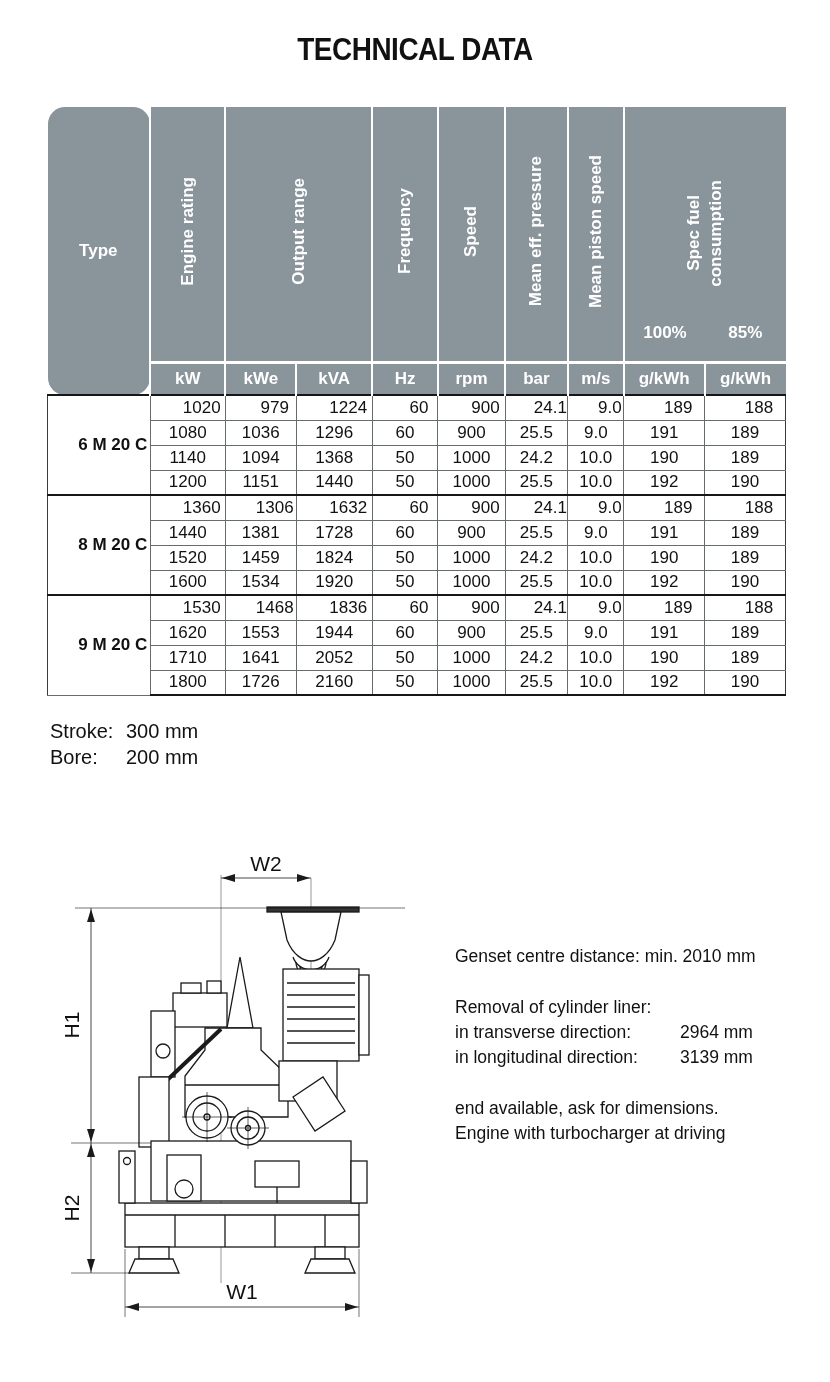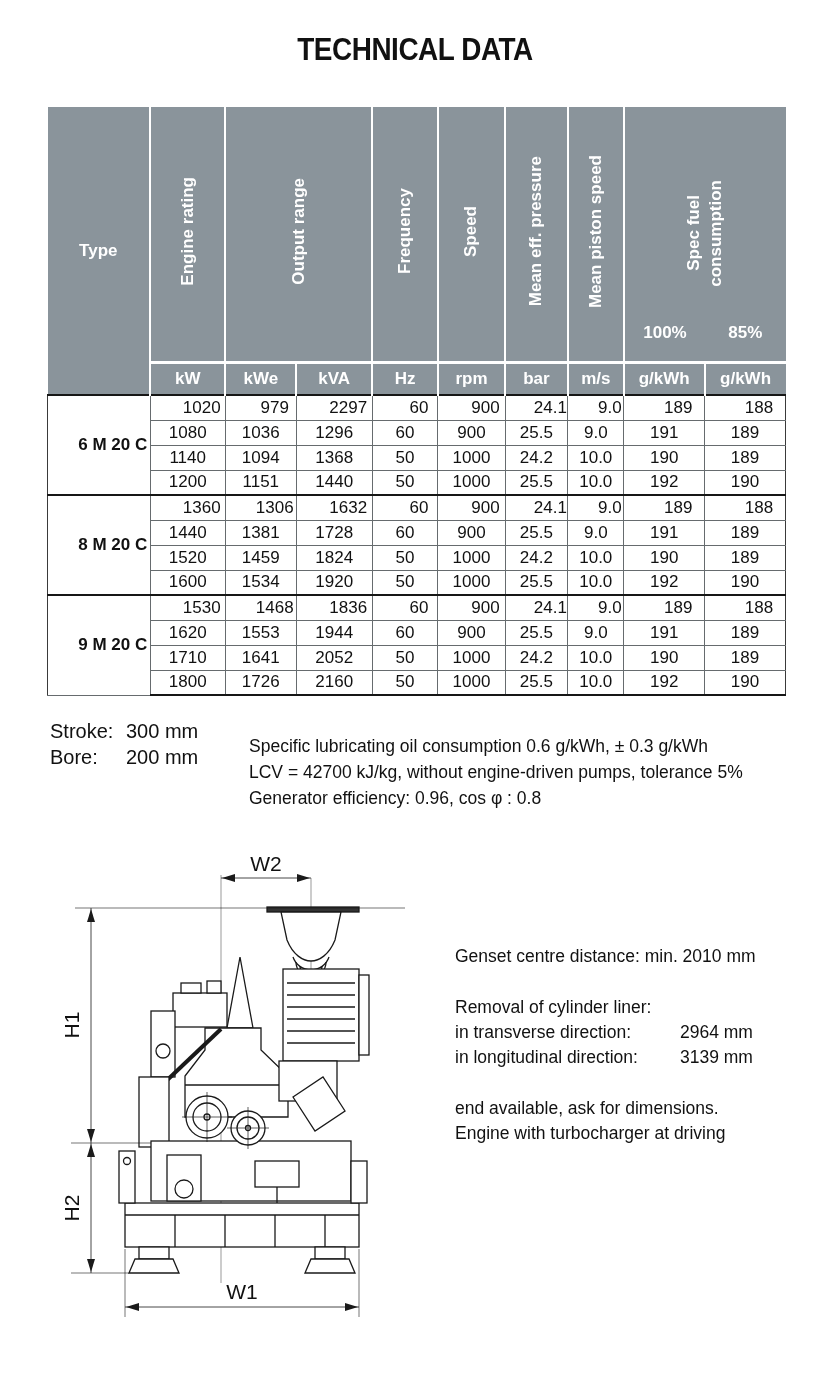--- a/index.html
+++ b/index.html
@@ -14,21 +14,21 @@
   
   .title{position:absolute; top:32px; left:0; width:100%; text-align:center;
     font-size:31px; font-weight:bold; letter-spacing:-0.5px; transform:scaleX(0.9); transform-origin:center;}
 
   
   table.tech{position:absolute; left:47px; top:107px; width:739px; border-collapse:collapse; table-layout:fixed;}
   table.tech th, table.tech td{font-size:17px; text-align:center; vertical-align:middle; padding:0;}
   thead th{background:var(--header-bg); color:var(--header-text); font-weight:bold;}
   tr.tall-row{height:255px;}
   tr.tall-row th{border-left:2px solid #fff; border-bottom:3px solid #fff; vertical-align:middle;}
-  tr.tall-row th:first-child{border-left:none;}
+  tr.tall-row th:first-child{border-left:none;border-radius:17px;}
   th.type-head{border-bottom:none !important; font-size:17px;}
   .rot{writing-mode:vertical-rl; transform:rotate(180deg); display:inline-block;
        font-weight:bold; font-size:17px; line-height:1.3; white-space:pre-line;}
   .spec-wrap{position:relative; height:248px; display:flex; align-items:center; justify-content:center;}
   .loads{position:absolute; bottom:15px; left:0; right:0; display:flex;}
   .loads span{flex:1; text-align:center; font-weight:bold; font-size:17px; color:var(--header-text);}
   tr.units-row{height:33px;}
   tr.units-row th{border-left:2px solid #fff;}
   tr.units-row th:first-child{border-left:2px solid #fff;}
 
@@ -104,21 +104,21 @@
         <th>m/s</th>
         <th>g/kWh</th>
         <th>g/kWh</th>
       </tr>
     </thead>
     <tbody>
         <tr class="group-start">
           <th rowspan="4" class="type-cell">6 M 20 C</th>
           <td>1020</td>
           <td>979</td>
-          <td>2297</td>
+          <td>1224</td>
           <td>60</td>
           <td>900</td>
           <td>24.1</td>
           <td>9.0</td>
           <td>189</td>
           <td class="col-last">188</td>
         </tr>
         <tr>
           <td>1080</td>
           <td>1036</td>
@@ -243,25 +243,20 @@
           <td class="col-last">190</td>
         </tr>
       </tbody>
   </table>
 
   <div class="notes">
     <div class="nrow"><span class="nlabel">Stroke:</span><span>300 mm</span></div>
     <div class="nrow"><span class="nlabel">Bore:</span><span>200 mm</span></div>
   </div>
 
-  <div class="notes-right">
-    <div>Specific lubricating oil consumption 0.6 g/kWh, ± 0.3 g/kWh</div>
-    <div>LCV = 42700 kJ/kg, without engine-driven pumps, tolerance 5%</div>
-    <div>Generator efficiency: 0.96, cos φ : 0.8</div>
-  </div>
 
   <div class="drawing">
     <svg viewBox="0 0 375 485" width="375" height="485">
 
       <g stroke="#1a1a1a" fill="none" stroke-width="1.3">
         <line x1="166" y1="30" x2="166" y2="438" stroke-width="0.6" stroke="#555"></line>
         <line x1="256" y1="33" x2="256" y2="210" stroke-width="0.6" stroke="#555"></line>
         <rect x="212" y="62" width="92" height="5" fill="#333"></rect>
         <path d="M226,67 L286,67 L280,95 C274,110 264,116 256,116 C248,116 238,110 232,95 Z" fill="#fff"></path>
         <path d="M238,112 A19,19 0 0 0 274,112"></path>

